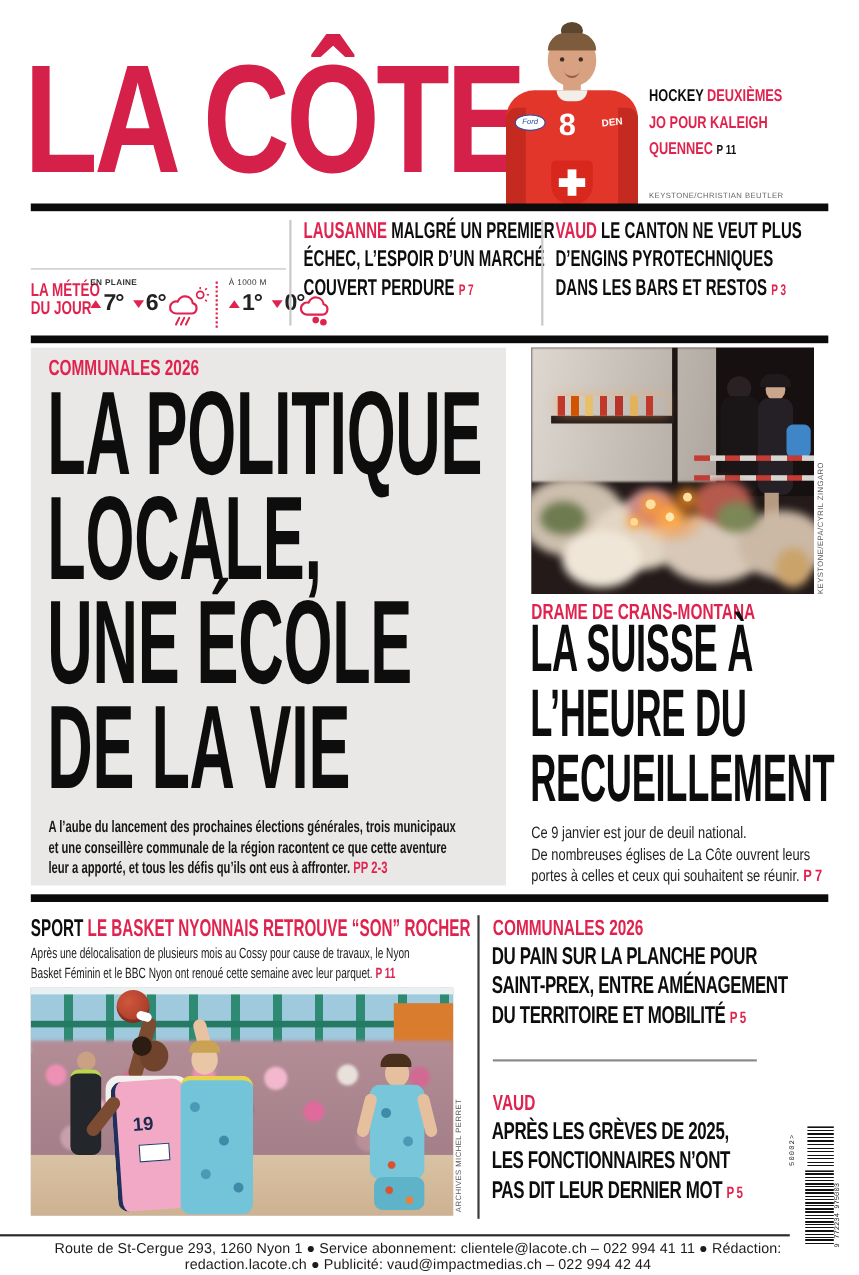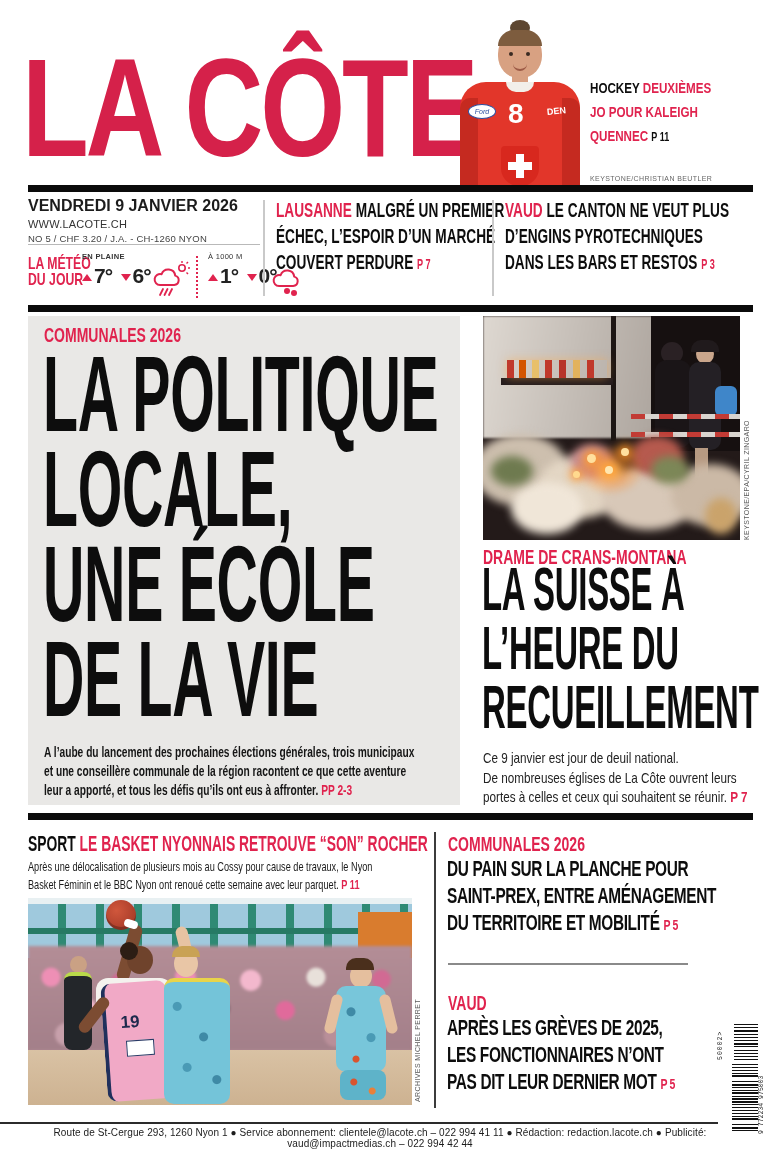--- a/index.html
+++ b/index.html
@@ -54,25 +54,20 @@
     <div><span style="color:#0d0d0d;">HOCKEY</span>
       <span class="pink">DEUXIÈMES</span></div>
     <div class="pink">JO POUR KALEIGH</div>
     <div><span class="pink">QUENNEC</span>
       <span style="color:#0d0d0d;font-size:12px;">P 11</span></div>
   </div>
   <div class="abs" style="left:590px;top:175px;font-size:7px;color:#666;letter-spacing:.4px;">KEYSTONE/CHRISTIAN BEUTLER</div>
 
   <div class="abs rule" style="left:28px;top:185px;width:725px;height:7px;"></div>
 
-  <div class="abs" style="left:28px;top:197px;">
-    <div style="font-size:16px;font-weight:700;color:#1c1c1c;">VENDREDI 9 JANVIER 2026</div>
-    <div style="font-size:11px;color:#333;margin-top:3px;letter-spacing:.2px;">WWW.LACOTE.CH</div>
-    <div style="font-size:9.5px;color:#444;margin-top:3px;letter-spacing:.2px;">NO 5 / CHF 3.20 / J.A. - CH-1260 NYON</div>
-  </div>
   <div class="abs thinrule" style="left:28px;top:244px;width:232px;height:1px;"></div>
 
   <div class="abs" style="left:28px;top:252px;width:232px;height:48px;">
     <div class="abs cond sx72" style="left:0;top:4px;font-size:17px;font-weight:700;line-height:.95;color:#e0234e;">
       <div>LA MÉTÉO</div>
         <div>DU JOUR</div>
     </div>
     <div class="abs" style="left:54px;top:0;">
       <div style="font-size:7.5px;font-weight:700;color:#333;letter-spacing:.3px;">EN PLAINE</div>
       <div style="margin-top:3px;white-space:nowrap;">
@@ -284,15 +279,15 @@
   </div>
 
   <div class="abs" style="left:722px;top:1022px;width:48px;height:112px;">
     <div class="abs" style="left:12px;top:2px;width:24px;height:36px;background:repeating-linear-gradient(180deg,#111 0 1.4px,#fff 1.4px 3.2px,#111 3.2px 4.2px,#fff 4.2px 6.4px);"></div>
     <div class="abs" style="left:-5px;top:2px;height:36px;writing-mode:vertical-rl;transform:rotate(180deg);font-size:6.5px;font-family:'Liberation Mono',monospace;color:#222;letter-spacing:1px;">50002&gt;</div>
     <div class="abs" style="left:10px;top:42px;width:26px;height:68px;background:repeating-linear-gradient(180deg,#111 0 1.2px,#fff 1.2px 2.6px,#111 2.6px 4.4px,#fff 4.4px 6px,#111 6px 6.8px,#fff 6.8px 8.6px);"></div>
     <div class="abs" style="left:36px;top:40px;height:72px;writing-mode:vertical-rl;transform:rotate(180deg);font-size:6.5px;font-family:'Liberation Mono',monospace;color:#222;">9 772234 975003</div>
   </div>
 
   <div class="abs" style="left:0;top:1122px;width:718px;height:1.5px;background:#2b2b2b;"></div>
-  <div class="abs" style="left:0;top:1127px;width:760px;text-align:center;font-size:10px;color:#1c1c1c;letter-spacing:.1px;">Route de St-Cergue 293, 1260 Nyon 1  ●  Service abonnement: clientele@lacote.ch – 022 994 41 11  ●  Rédaction: redaction.lacote.ch  ●  Publicité: vaud@impactmedias.ch – 022 994 42 44</div>
+  <div class="abs" style="left:0;top:1127px;width:760px;text-align:center;font-size:13px;color:#1c1c1c;letter-spacing:.1px;">Route de St-Cergue 293, 1260 Nyon 1  ●  Service abonnement: clientele@lacote.ch – 022 994 41 11  ●  Rédaction: redaction.lacote.ch  ●  Publicité: vaud@impactmedias.ch – 022 994 42 44</div>
 
 </div>
 
 </body></html>

